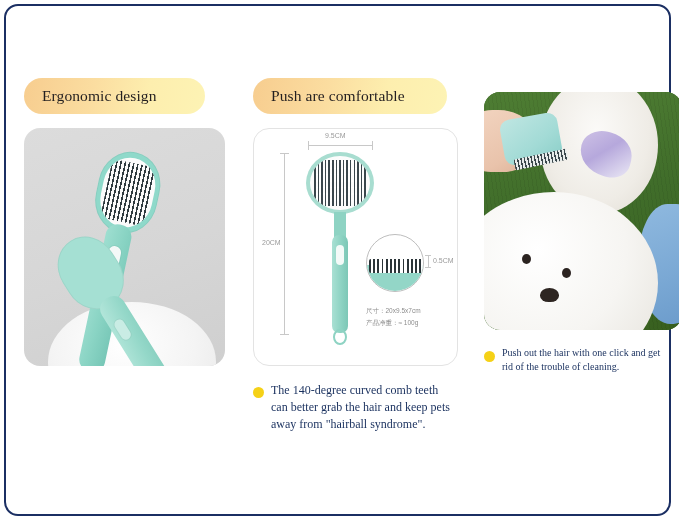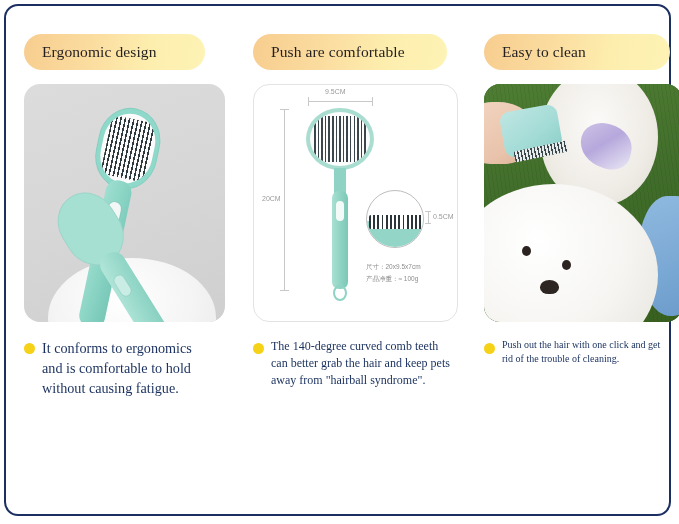--- a/index.html
+++ b/index.html
@@ -29,20 +29,21 @@
     left: 0; top: 0;
     width: 100%; height: 100%;
     display: flex;
     flex-direction: row;
   }
   .col {
     position: relative;
     flex: 1 1 33.333%;
     padding: 28px 14px 0 18px;
     box-sizing: border-box;
+    margin-top: 44px;
   }
   .col-2 { padding-left: 14px; }
   .col-3 { padding-left: 12px; padding-right: 16px; }
 
   
   .pill {
     height: 36px;
     border-radius: 18px;
     background: linear-gradient(100deg, #f7cd8f 0%, #fbdda0 38%, #fdeeae 68%, #fdf3b4 100%);
     display: flex;
@@ -352,24 +353,20 @@
           <div class="b-handle"></div>
           <div class="b-btn"></div>
         </div>
         <div class="brush brush-b">
           <div class="b-head"></div>
           <div class="b-handle"></div>
           <div class="b-btn"></div>
         </div>
       </div>
 
-      <div class="bullet-row">
-        <div class="dot"></div>
-        <div class="btext btext-1">It conforms to ergonomics and is comfortable to hold without causing fatigue.</div>
-      </div>
     </div>
 
     <div class="col col-2">
       <div class="pill pill-2">
         <span>Push are comfortable</span>
       </div>
 
       <div class="media media-2">
         <div class="dia">
 
@@ -407,23 +404,20 @@
         </div>
       </div>
 
       <div class="bullet-row">
         <div class="dot"></div>
         <div class="btext btext-2">The 140-degree curved comb teeth can better grab the hair and keep pets away from "hairball syndrome".</div>
       </div>
     </div>
 
     <div class="col col-3">
-      <div class="pill pill-3">
-        <span>Easy to clean</span>
-      </div>
 
       <div class="media media-3">
         <div class="grass"></div>
         <div class="dog-back"></div>
         <div class="blue-blob"></div>
         <div class="dog-body"></div>
         <div class="dog-eye" style="left:38px; bottom:66px;"></div>
         <div class="dog-eye" style="left:78px; bottom:52px;"></div>
         <div class="dog-nose"></div>
         <div class="bow"></div>

